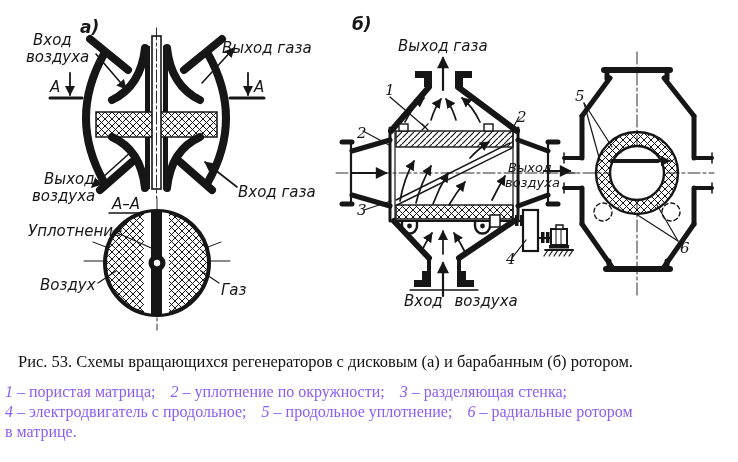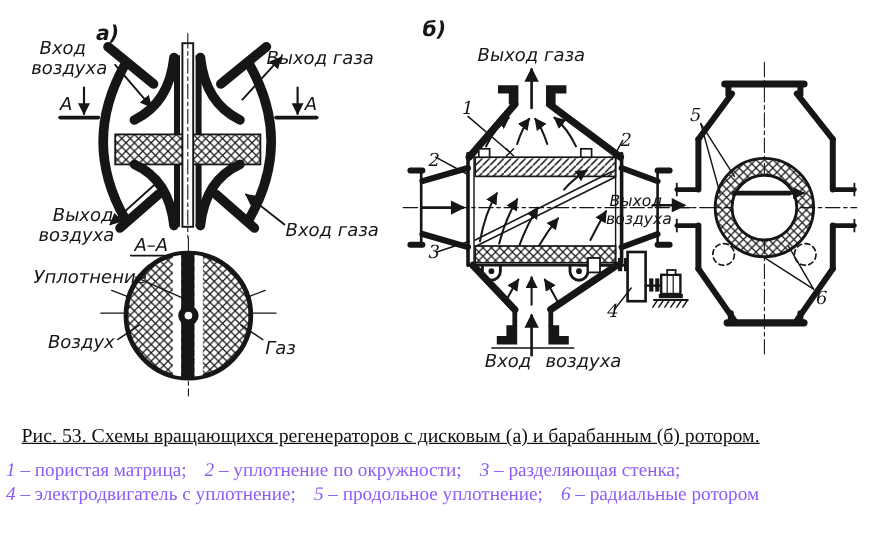--- a/index.html
+++ b/index.html
@@ -4,21 +4,21 @@
 <style>
   html,body{margin:0;padding:0;background:#fff;}
   body{width:738px;height:462px;overflow:hidden;font-family:"Liberation Serif",serif;color:#161616;}
   .fig-wrap{position:relative;width:738px;height:462px;background:#fff;}
   svg text{stroke:none;}
   .lbl{font:italic 15px "DejaVu Sans",sans-serif;fill:#161616;}
   .lbl-sm{font:italic 13px "DejaVu Sans",sans-serif;fill:#161616;}
   .num{font:italic 15px "DejaVu Serif",serif;fill:#161616;}
   .tag{font:italic bold 17px "DejaVu Sans",sans-serif;fill:#161616;}
   .wsp{word-spacing:7px;}
-  .caption{margin:10px 0 0 18px;font-size:16.5px;color:#111;text-decoration:underline;}
+  .caption{margin:10px 0 0 18px;font-size:16.5px;color:#111;}
   .legend{margin:10px 0 0 5px;font-size:16px;color:#8b5cf6;}
   .lline{line-height:20px;white-space:nowrap;}
   .li{margin-right:11px;}
   .li i{font-style:italic;}
 </style>
 </head>
 <body>
 
 <div class="fig-wrap">
 
@@ -306,19 +306,22 @@
 
 <div class="caption">Рис. 53. Схемы вращающихся регенераторов с дисковым (а) и барабанным (б) ротором.</div>
 
 <div class="legend">
   <div class="lline">
     <span class="li"><i>1</i> <span>– пористая матрица;</span></span>
     <span class="li"><i>2</i> <span>– уплотнение по окружности;</span></span>
     <span class="li"><i>3</i> <span>– разделяющая стенка;</span></span>
   </div>
   <div class="lline">
-    <span class="li"><i>4</i> <span>– электродвигатель с уплотнение;</span></span>
+    <span class="li"><i>4</i> <span>– электродвигатель с продольное;</span></span>
     <span class="li"><i>5</i> <span>– продольное уплотнение;</span></span>
     <span class="li"><i>6</i> <span>– радиальные ротором</span></span>
   </div>
+  <div class="lline">
+    <span>в матрице.</span>
+  </div>
 </div>
 
 </div>
 
 </body></html>

